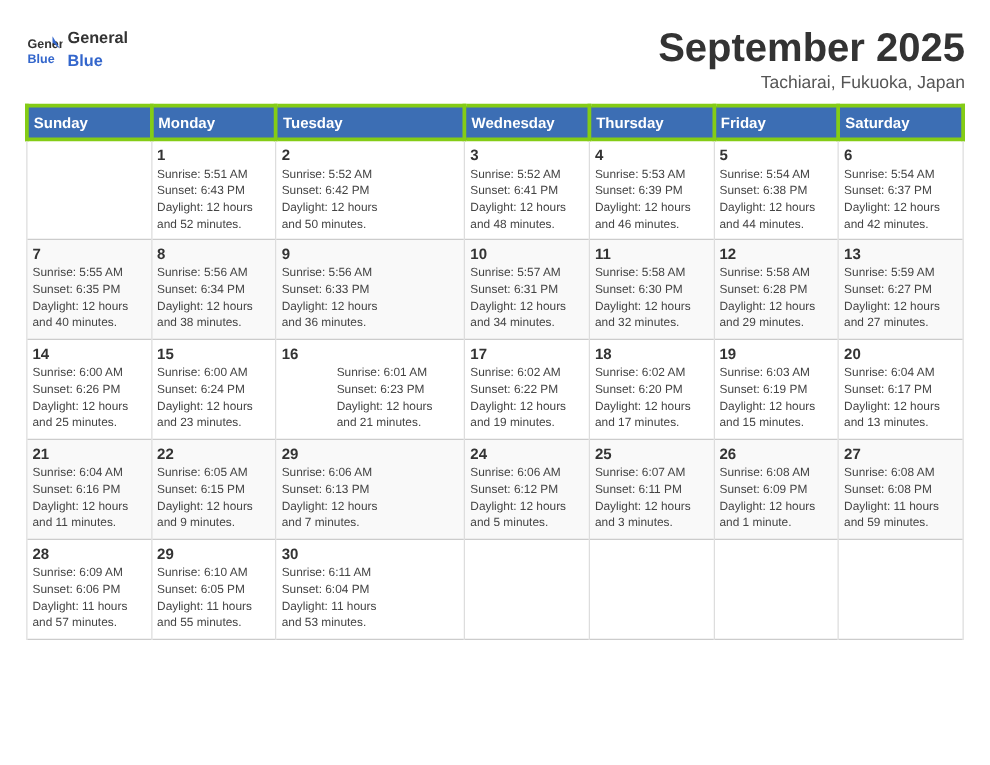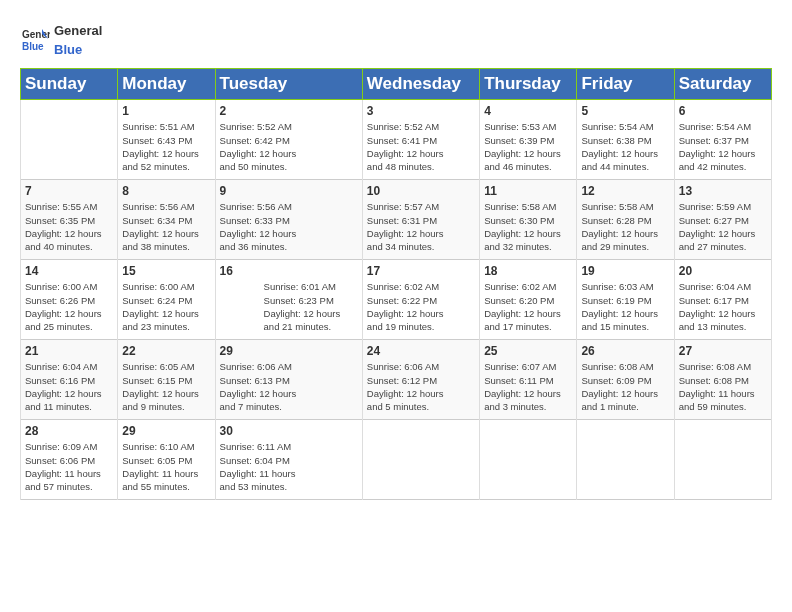--- a/index.html
+++ b/index.html
@@ -48,23 +48,23 @@
       border-collapse: collapse;
       font-size: 10.5px;
     }
     thead tr {
       background-color: #3c6eb4;
       color: white;
     }
     thead th {
       padding: 5px 4px;
       text-align: left;
-      font-size: 17px;
+      font-size: 12px;
       font-weight: 600;
-      border: 1px solid #84cc16;
+      border: 3px solid #84cc16;
     }
     tbody tr {
       border-bottom: 1px solid #ccc;
     }
     tbody td {
       vertical-align: top;
       padding: 4px 4px;
       border-right: 1px solid #ddd;
       border-left: 1px solid #ddd;
       min-height: 70px;
@@ -94,20 +94,24 @@
       <svg class="logo-icon" viewBox="0 0 30 30">
         <text x="2" y="14" font-size="10" font-weight="bold" fill="#333">General</text>
         <text x="2" y="26" font-size="10" font-weight="bold" fill="#3366cc">Blue</text>
         <polygon points="22,5 28,15 22,10" fill="#3366cc"></polygon>
       </svg>
       <div style="line-height:1.2">
         <span style="font-size:13px;font-weight:bold;color:#333;">General</span><br>
         <span style="font-size:13px;font-weight:bold;color:#3366cc;">Blue</span>
       </div>
     </div>
+    <div class="title-block">
+      <div class="month-title">September 2025</div>
+      <div class="subtitle">Tachiarai, Fukuoka, Japan</div>
+    </div>
   </div>
 
   <table>
     <thead>
       <tr>
       <th>Sunday</th>
           <th>Monday</th>
           <th>Tuesday</th>
           <th>Wednesday</th>
           <th>Thursday</th>

